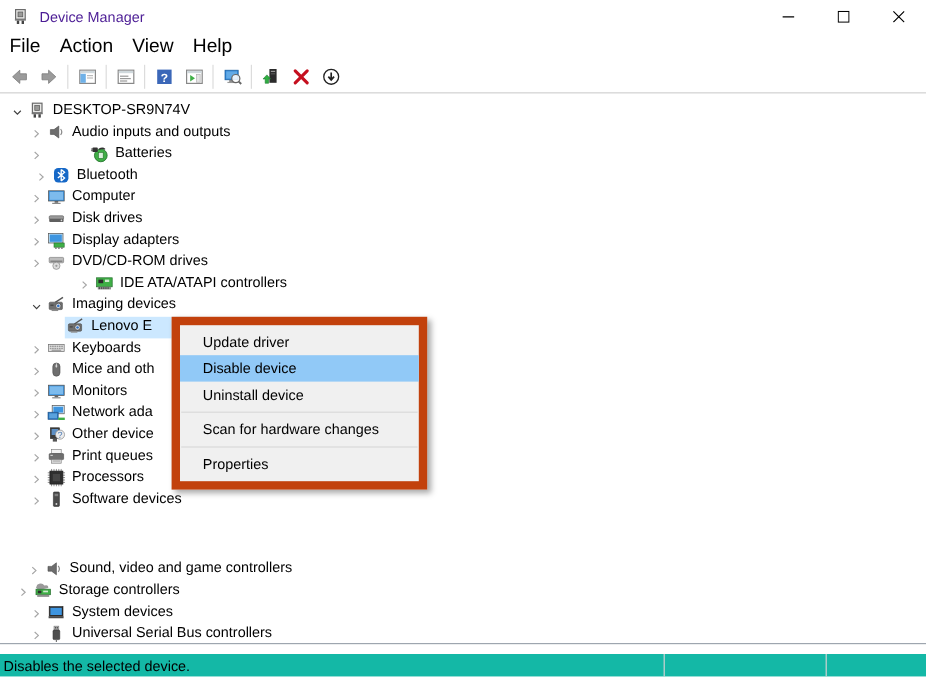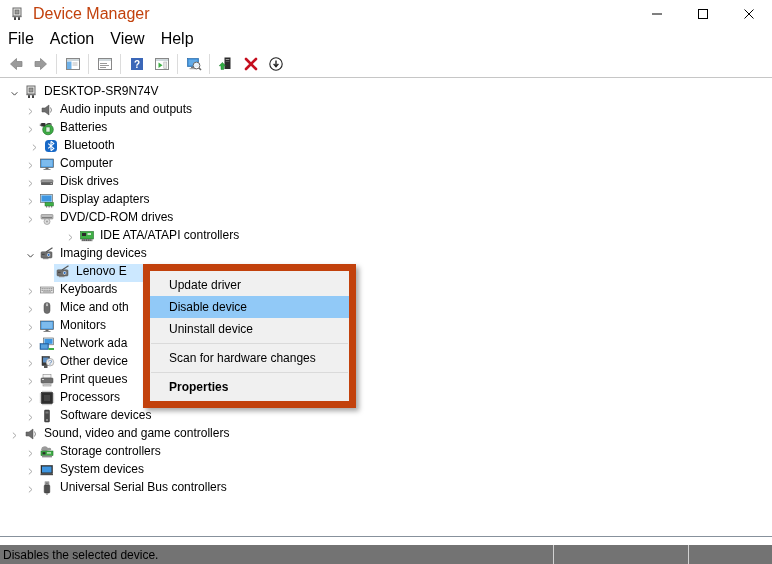--- a/index.html
+++ b/index.html
@@ -5,21 +5,21 @@
   * { box-sizing: border-box; cursor: default; }
   html,body { margin:0; padding:0; background:#fff; }
   body { font-family:"Liberation Sans", sans-serif; }
   .window { width:772px; height:564px; background:#fff; position:relative; overflow:hidden;
             display:flex; flex-direction:column; }
 
   
   .titlebar { flex:0 0 28px; display:flex; align-items:center; padding-left:9px; background:#fff; }
   .title-icon { width:16px; height:16px; margin-right:8px; }
   .title-icon svg { width:16px; height:16px; display:block; }
-  .title-text { font-size:16px; color:#c2410c; }
+  .title-text { font-size:12px; color:#4c1d95; }
   .win-controls { margin-left:auto; display:flex; height:28px; }
   .win-btn { width:46px; height:28px; border:none; background:transparent; padding:0;
              display:flex; align-items:center; justify-content:center; }
   .win-btn svg { width:10px; height:10px; display:block; }
 
   
   .menubar { flex:0 0 20px; display:flex; align-items:center; font-size:16px; color:#000; }
   .menu-item { padding:2px 8px 3px 8px; }
 
   
@@ -37,26 +37,26 @@
   .row-core { display:flex; align-items:flex-start; height:18px; padding:0 3px 0 1px; }
   .row-core .icon { width:16px; height:16px; margin-right:5px; flex:0 0 16px; }
   .row-core.selected { background:var(--sel,#cce8ff); min-width:112px; }
 
   
   .context-menu { position:absolute; left:143px; top:264px; width:213px; background:#f0f0f0;
                   border:7px solid #c2410c; box-shadow:3px 3px 5px rgba(0,0,0,0.35);
                   z-index:10; padding:3px 0; }
   .cm-item { height:22px; line-height:22px; padding-left:19px; font-size:12px; color:#000; }
   .cm-item.hl { background:var(--hl,#91c9f7); }
-  .cm-item.bold { font-weight:bold; }
+  .cm-item.bold { font-weight:normal; }
   .cm-sep { height:1px; background:#dadada; margin:3px 1px; }
 
   
   .gap { flex:0 0 8px; background:#fff; }
-  .statusbar { flex:0 0 19px; background:#737373; font-size:12px; color:#000;
+  .statusbar { flex:0 0 19px; background:#14b8a6; font-size:12px; color:#000;
                display:flex; align-items:center; padding-left:3px; position:relative; }
   .sb-div { position:absolute; top:0; bottom:0; width:1px; background:#d2d2d2; }
   .sb-div.d1 { left:553px; }
   .sb-div.d2 { left:688px; }
 </style>
 </head>
 <body>
 
 <div class="window">
 
@@ -225,21 +225,21 @@
         <span class="row-core">
           <span class="icon">
             <svg viewBox="0 0 16 16">
               <path d="M3 6 L6 6 L10 3 L10 13 L6 10 L3 10 Z" fill="#6d6d6d" stroke="#4a4a4a" stroke-width="0.5"></path>
               <path d="M11.5 5.5 Q13.5 8 11.5 10.5" stroke="#8a8a8a" fill="none"></path>
             </svg>
           </span>
           <span class="tree-label">Audio inputs and outputs</span>
         </span>
       </div>
-      <div class="tree-row" style="padding-left: 22px;">
+      <div class="tree-row" style="padding-left: 22px; gap: 36px;">
         <span class="chevron">
           <svg viewBox="0 0 16 16">
             <polyline points="6,4.5 9.8,8 6,11.5" fill="none" stroke="#a6a6a6" stroke-width="1.2"></polyline>
           </svg>
         </span>
         <span class="row-core">
           <span class="icon">
             <svg viewBox="0 0 16 16">
               <circle cx="9" cy="9.5" r="5.3" fill="#3faf46" stroke="#23702b" stroke-width="0.7"></circle>
               <rect x="7" y="7" width="4" height="5" fill="#d9f0da" stroke="#23702b" stroke-width="0.5"></rect>
@@ -570,37 +570,37 @@
           <span class="icon">
             <svg viewBox="0 0 16 16">
               <rect x="5.5" y="2" width="5" height="12" rx="0.8" fill="#4a4a4a" stroke="#2e2e2e" stroke-width="0.5"></rect>
               <rect x="6.5" y="3.5" width="3" height="2" fill="#7d7d7d"></rect>
               <circle cx="8" cy="12" r="0.8" fill="#d9d9d9"></circle>
             </svg>
           </span>
           <span class="tree-label">Software devices</span>
         </span>
       </div>
-      <div class="tree-row" style="padding-left: 6px;">
+      <div class="tree-row" style="padding-left: 20px; margin-top: 40px;">
         <span class="chevron">
           <svg viewBox="0 0 16 16">
             <polyline points="6,4.5 9.8,8 6,11.5" fill="none" stroke="#a6a6a6" stroke-width="1.2"></polyline>
           </svg>
         </span>
         <span class="row-core">
           <span class="icon">
             <svg viewBox="0 0 16 16">
               <path d="M3 6 L6 6 L10 3 L10 13 L6 10 L3 10 Z" fill="#6d6d6d" stroke="#4a4a4a" stroke-width="0.5"></path>
               <path d="M11.5 5.5 Q13.5 8 11.5 10.5" stroke="#8a8a8a" fill="none"></path>
             </svg>
           </span>
           <span class="tree-label">Sound, video and game controllers</span>
         </span>
       </div>
-      <div class="tree-row" style="padding-left: 22px;">
+      <div class="tree-row" style="padding-left: 11px;">
         <span class="chevron">
           <svg viewBox="0 0 16 16">
             <polyline points="6,4.5 9.8,8 6,11.5" fill="none" stroke="#a6a6a6" stroke-width="1.2"></polyline>
           </svg>
         </span>
         <span class="row-core">
           <span class="icon">
             <svg viewBox="0 0 16 16">
               <path d="M3 3.2 q4 -2.4 6 0.8 q3.5 -1 3.2 2 l-4 0.8 q-4 2 -6.2 -1 Z" fill="#9a9a9a"></path>
               <rect x="2" y="7" width="12" height="4.6" fill="#3faf46" stroke="#23702b" stroke-width="0.6"></rect>

